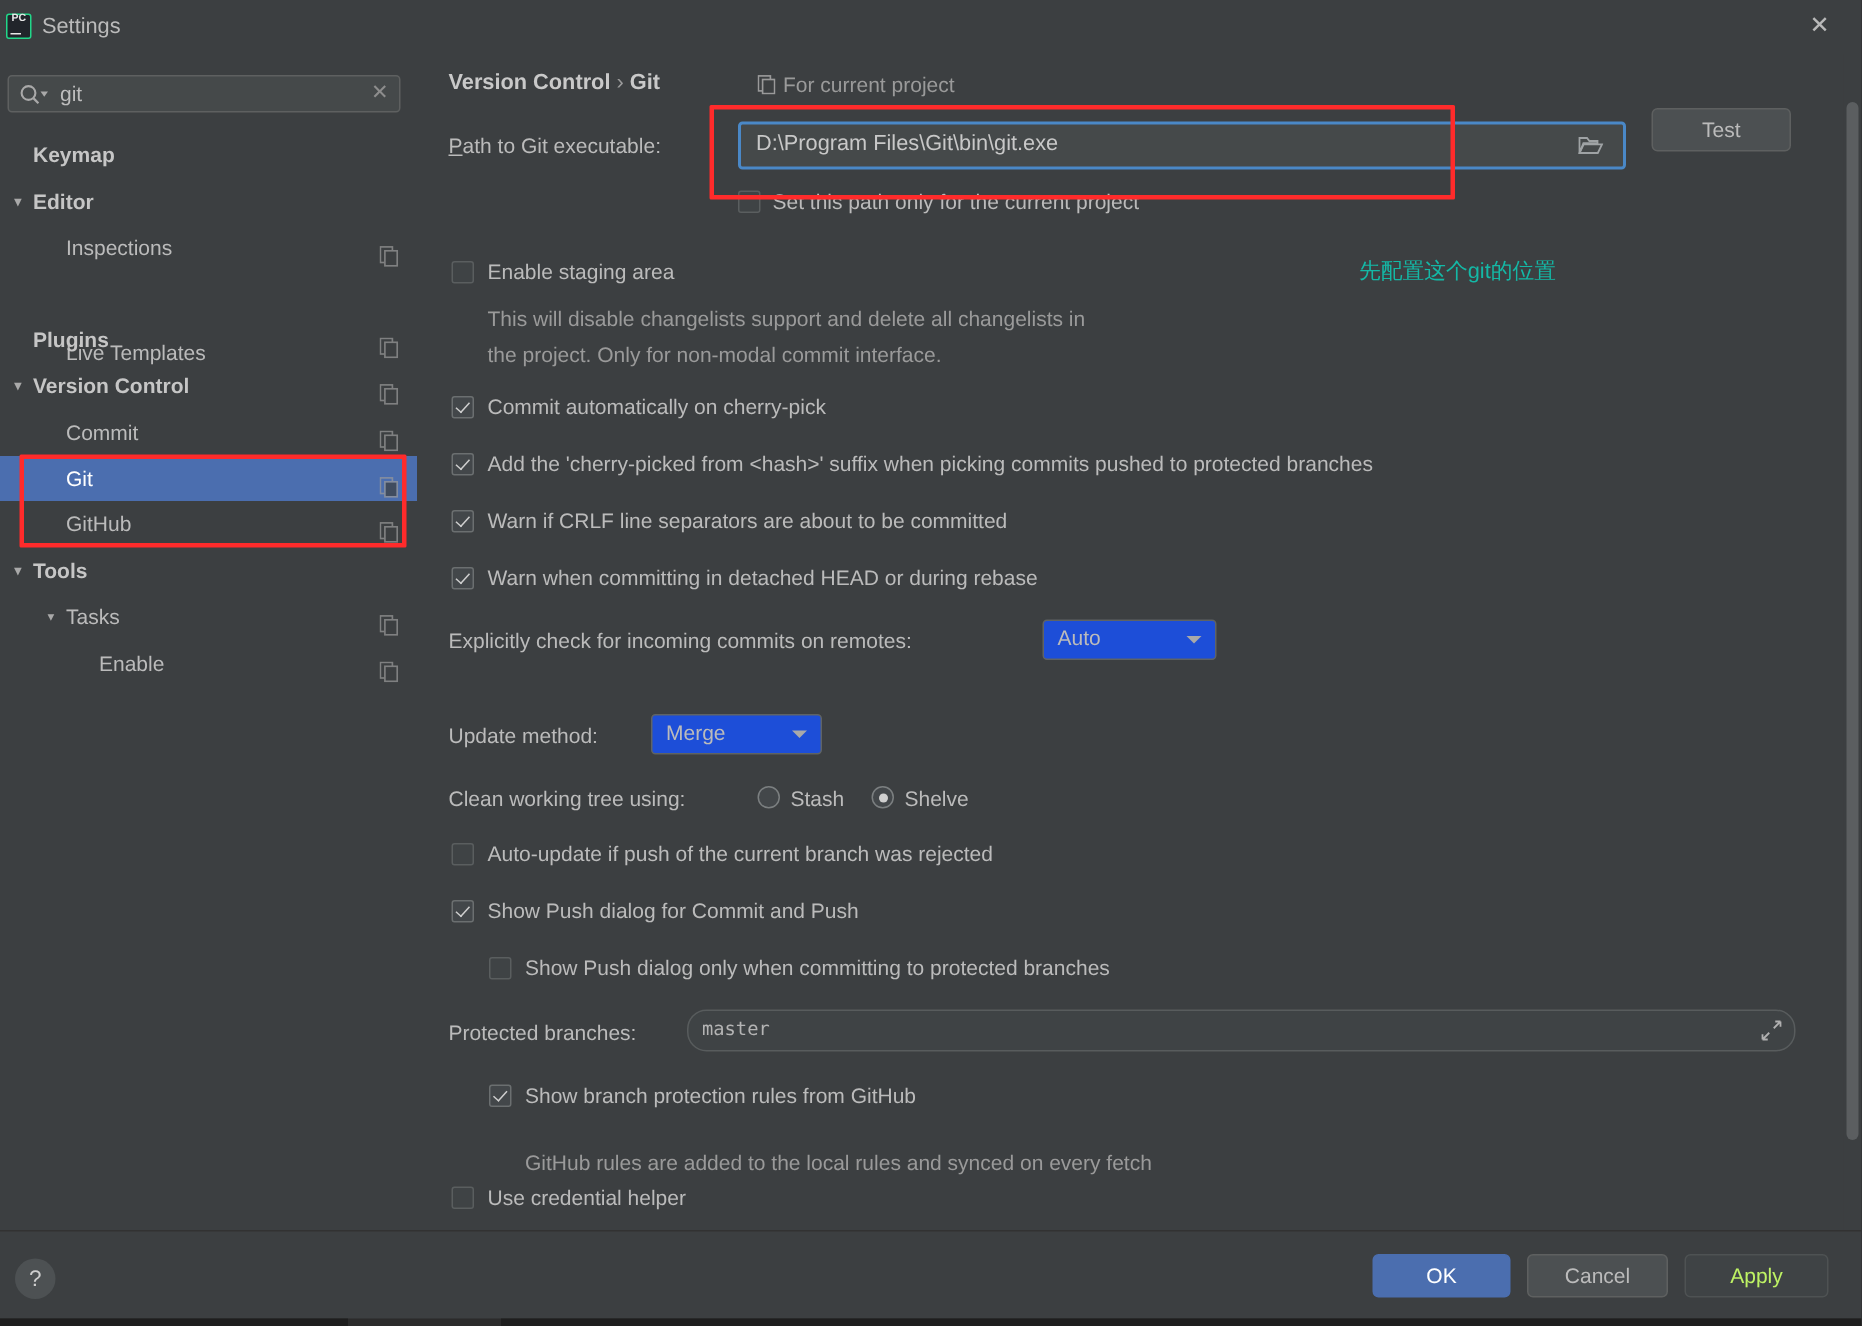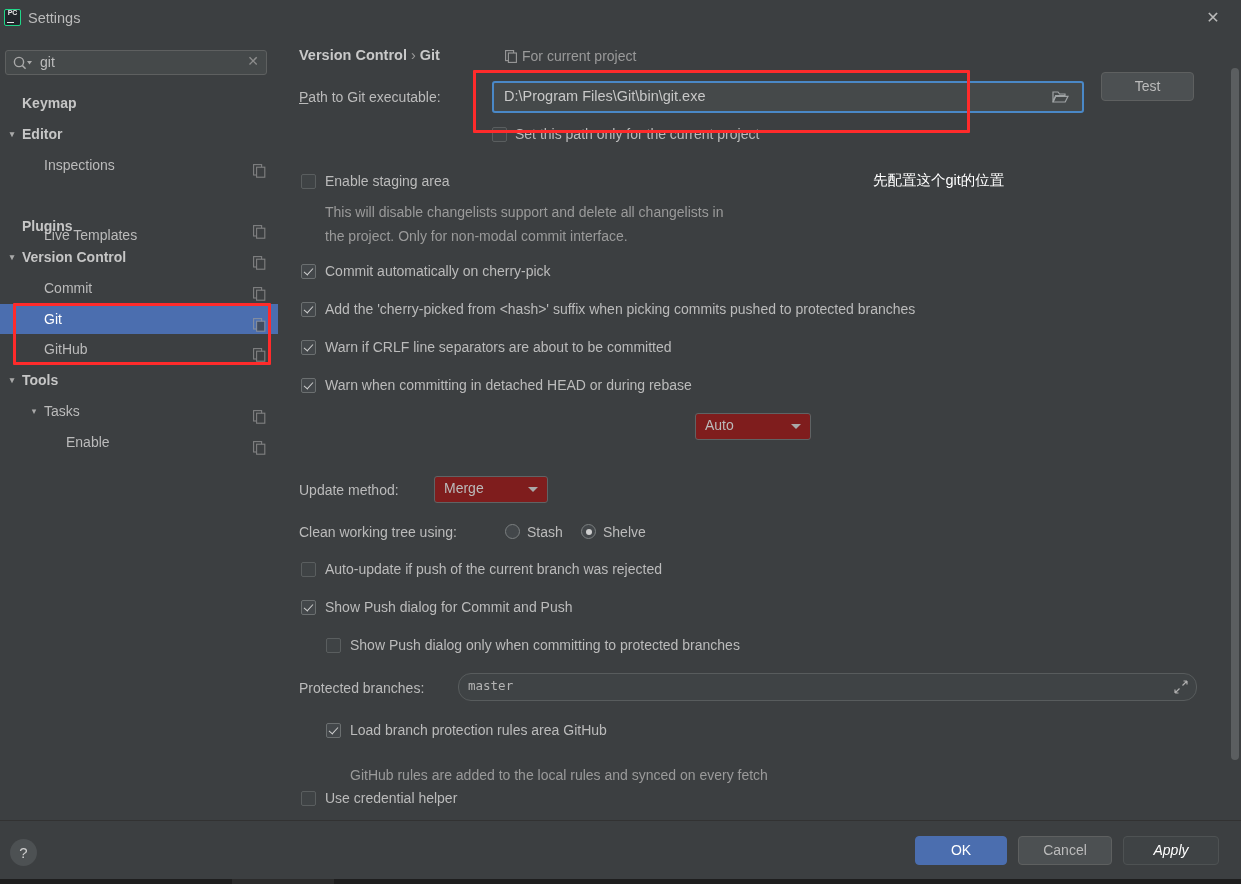--- a/index.html
+++ b/index.html
@@ -179,21 +179,21 @@
   .rd.on::after {
     content: "";
     position: absolute; left: 3.5px; top: 3.5px;
     width: 6px; height: 6px; border-radius: 50%;
     background: #cfcfcf;
   }
 
   
   .combo {
     position: absolute;
-    background: #7f1d1d; border: 1px solid #5f6364;
+    background: #1d4ed8; border: 1px solid #5f6364;
     border-radius: 3px; box-sizing: border-box; cursor: pointer; text-align: right;
   }
   .combo .cval {
     position: absolute; left: 9px; top: 3px;
     font-size: 14px; color: #bbbbbb;
   }
   .combo .arrow {
     position: absolute; right: 9px; top: 10px;
     width: 0; height: 0;
     border-left: 5px solid transparent;
@@ -207,22 +207,23 @@
     border-radius: 13px; box-sizing: border-box;
   }
   .textfield .tval {
     position: absolute; left: 9px; top: 4px;
     font-family: "DejaVu Sans Mono", monospace;
     font-size: 12.5px; color: #b4b4b4;
   }
   .expand-ic { position: absolute; right: 8px; top: 6px; cursor: pointer; }
 
   .annot {
-    position: absolute; color: #ffffff; font-size: 14.5px;
+    position: absolute; color: #14b8a6; font-size: 14.5px;
     white-space: nowrap;
+    margin-left: 33px;
   }
 
   
   .scrolltrack {
     position: absolute; right: 0; top: 0; width: 12px; height: 784px;
     background: #3c3f41;
   }
   .scrollthumb {
     position: absolute; left: 2px; top: 32px; width: 8px; height: 692px;
     background: #5b5e60; border-radius: 4px;
@@ -242,21 +243,21 @@
     color: #cfcfcf; font-size: 15px; text-align: center; line-height: 27px;
     cursor: pointer;
   }
   .ok-btn {
     left: 915px; top: 836px; width: 92px; height: 29px; line-height: 27px;
     background: #4b6eaf; border-color: #4b6eaf; color: #ffffff;
   }
   .cancel-btn { left: 1018px; top: 836px; width: 94px; height: 29px; line-height: 27px; }
   .apply-btn {
     left: 1123px; top: 836px; width: 96px; height: 29px; line-height: 27px;
-    color: #ffffff; background: #3f4345; border-color: #4e5253; font-style: italic;
+    color: #bef264; background: #3f4345; border-color: #4e5253;
   }
 
   
   .desk-strip {
     position: absolute; left: 0; top: 879px; width: 1241px; height: 5px;
     background: #2b2b2b;
   }
   .desk-strip .seg {
     position: absolute; top: 0; height: 5px; background: #1e1e1e;
   }
@@ -411,20 +412,21 @@
 
     <div class="cb checked" style="left:23px; top:266px;"></div>
     <div class="lbl" style="left:47px; top:265px;">Add the 'cherry-picked from &lt;hash&gt;' suffix when picking commits pushed to protected branches</div>
 
     <div class="cb checked" style="left:23px; top:304px;"></div>
     <div class="lbl" style="left:47px; top:303px;">Warn if CRLF line separators are about to be committed</div>
 
     <div class="cb checked" style="left:23px; top:342px;"></div>
     <div class="lbl" style="left:47px; top:341px;">Warn when committing in detached HEAD or during rebase</div>
 
+    <div class="lbl" style="left:21px; top:383px;">Explicitly check for incoming commits on remotes:</div>
     <div class="combo" style="left:417px; top:377px; width:116px; height:27px;">
       <span class="cval">Auto</span>
       <span class="arrow"></span>
     </div>
 
     <div class="lbl" style="left:21px; top:446px;">Update method:</div>
     <div class="combo" style="left:156px; top:440px; width:114px; height:27px;">
       <span class="cval">Merge</span>
       <span class="arrow"></span>
     </div>
@@ -449,21 +451,21 @@
       <span class="tval">master</span>
       <span class="expand-ic">
         <svg width="14" height="14" viewBox="0 0 14 14">
           <path d="M13 1 L8.5 5.5 M13 1 L13 4.5 M13 1 L9.5 1" stroke="#b0b0b0" stroke-width="1.2" fill="none"></path>
           <path d="M1 13 L5.5 8.5 M1 13 L1 9.5 M1 13 L4.5 13" stroke="#b0b0b0" stroke-width="1.2" fill="none"></path>
         </svg>
       </span>
     </div>
 
     <div class="cb checked" style="left:48px; top:687px;"></div>
-    <div class="lbl" style="left:72px; top:686px;">Load branch protection rules area GitHub</div>
+    <div class="lbl" style="left:72px; top:686px;">Show branch protection rules from GitHub</div>
     <div class="lbl dim" style="left:72px; top:717px;margin-top:14px;">GitHub rules are added to the local rules and synced on every fetch</div>
 
     <div class="cb dimmed" style="left:23px; top:755px;"></div>
     <div class="lbl" style="left:47px; top:754px;">Use credential helper</div>
 
     <div class="annot" style="left:595px; top:135px;">先配置这个git的位置</div>
 
     <div class="scrolltrack">
       <div class="scrollthumb"></div>
     </div>

